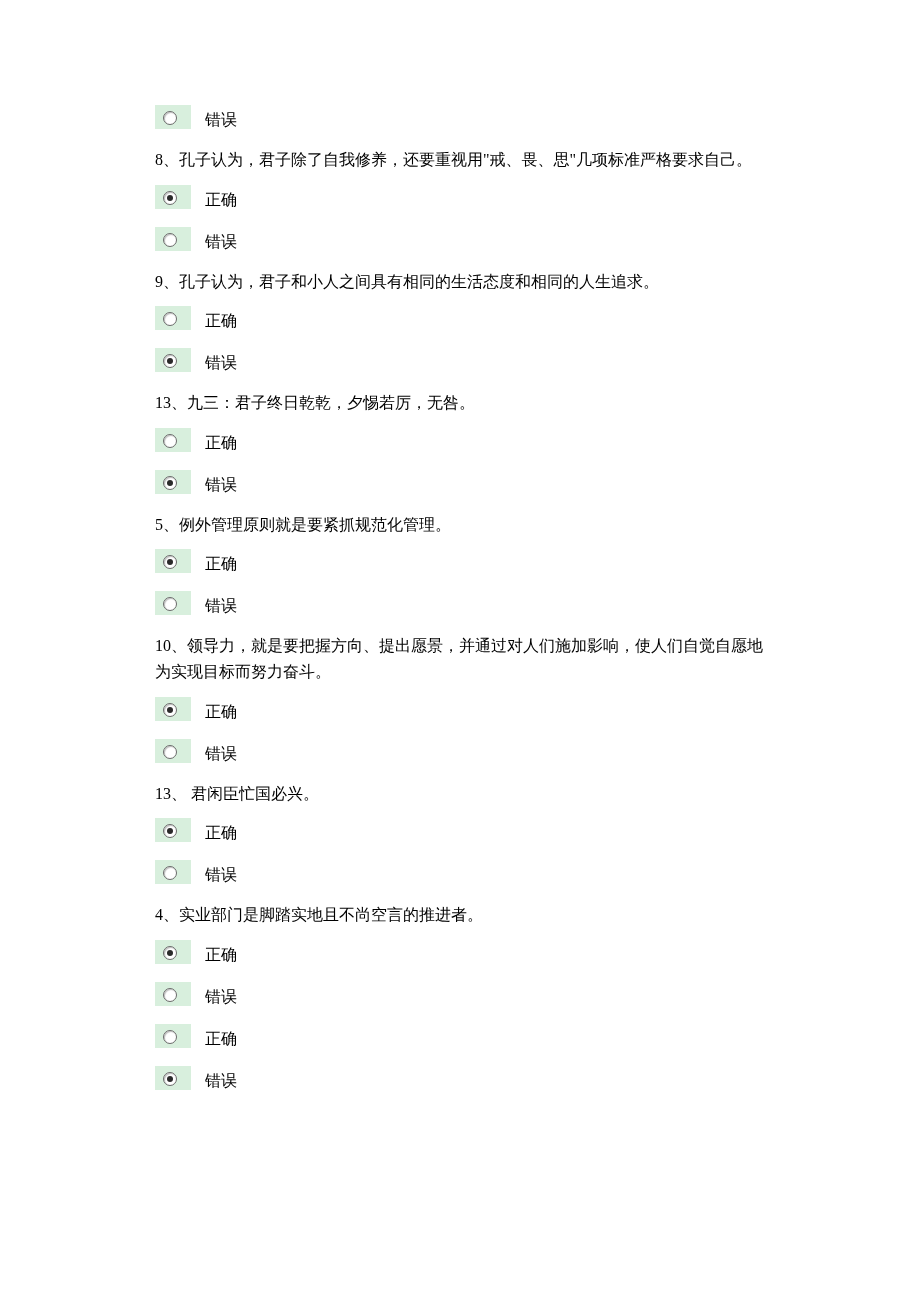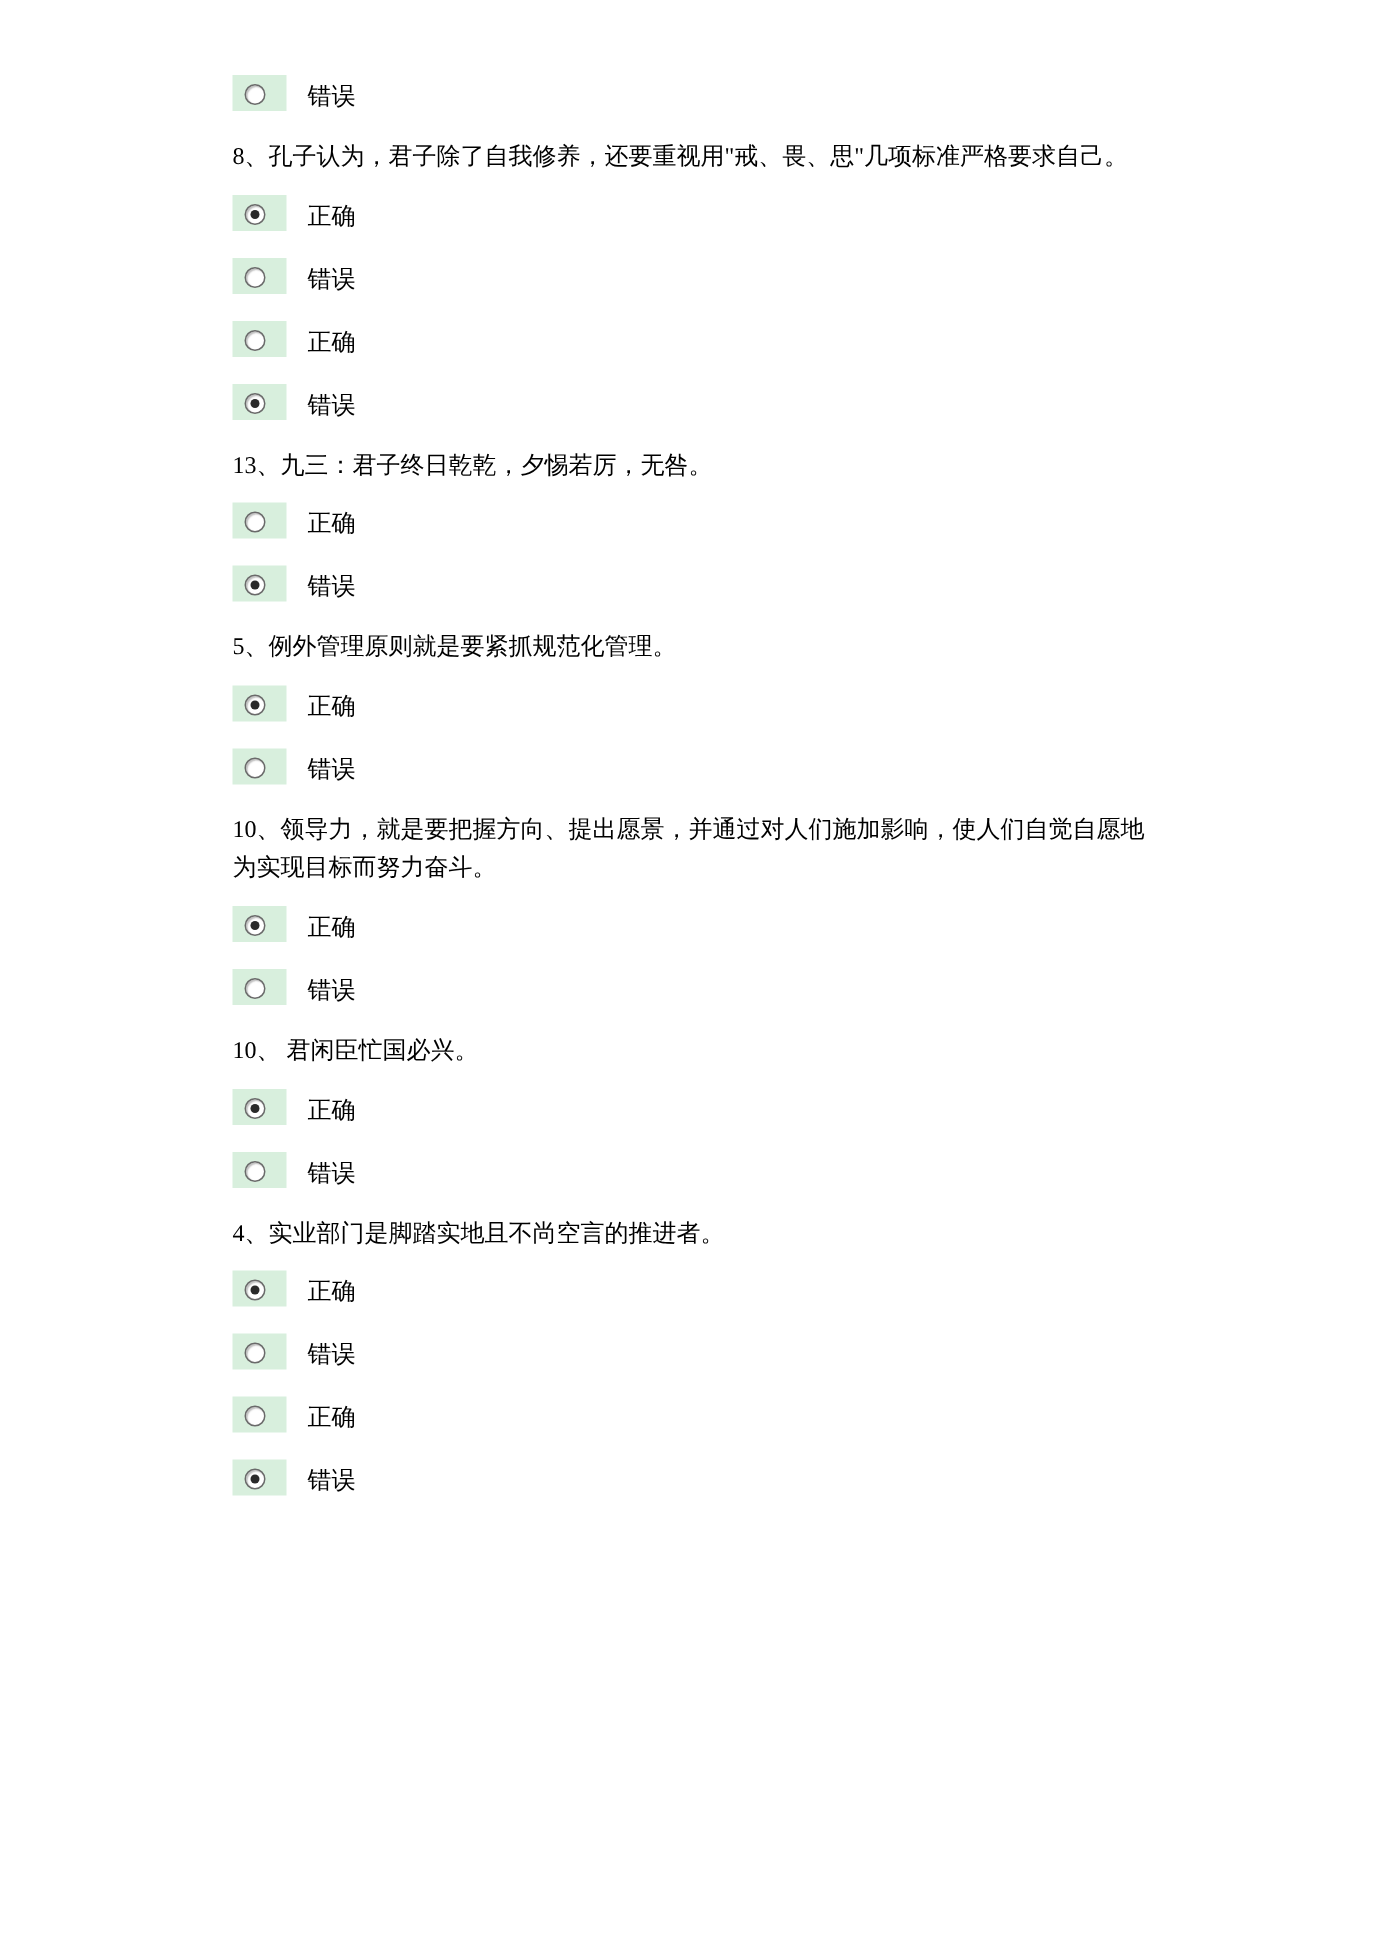--- a/index.html
+++ b/index.html
@@ -5,21 +5,21 @@
   body {
     margin: 0;
     padding: 0;
     background: #ffffff;
     font-family: "SimSun", "宋体", serif;
     font-size: 16px;
     color: #000000;
     width: 920px;
   }
   .page {
-    padding: 50px 155px 60px 155px;
+    padding: 105px 155px 60px 155px;
   }
   .option-row {
     display: flex;
     align-items: flex-end;
     margin-bottom: 18px;
   }
   .radio-box {
     display: inline-block;
     width: 36px;
     height: 24px;
@@ -78,20 +78,21 @@
       </span>
     <span class="option-label">正确</span>
   </div>
   <div class="option-row">
     <span class="radio-box">
         <span class="radio-outer"></span>
       </span>
     <span class="option-label">错误</span>
   </div>
 
+  <div class="question-text">9、孔子认为，君子和小人之间具有相同的生活态度和相同的人生追求。</div>
   <div class="option-row">
     <span class="radio-box">
         <span class="radio-outer"></span>
       </span>
     <span class="option-label">正确</span>
   </div>
   <div class="option-row">
     <span class="radio-box selected">
         <span class="radio-outer"></span>
       </span>
@@ -133,21 +134,21 @@
       </span>
     <span class="option-label">正确</span>
   </div>
   <div class="option-row">
     <span class="radio-box">
         <span class="radio-outer"></span>
       </span>
     <span class="option-label">错误</span>
   </div>
 
-  <div class="question-text">10、 君闲臣忙国必兴。</div>
+  <div class="question-text">13、 君闲臣忙国必兴。</div>
   <div class="option-row">
     <span class="radio-box selected">
         <span class="radio-outer"></span>
       </span>
     <span class="option-label">正确</span>
   </div>
   <div class="option-row">
     <span class="radio-box">
         <span class="radio-outer"></span>
       </span>

